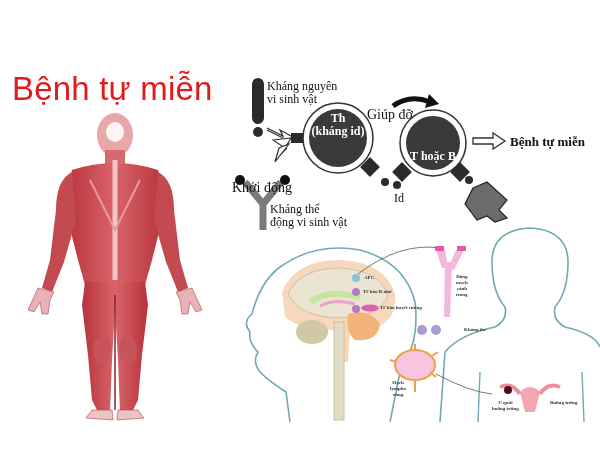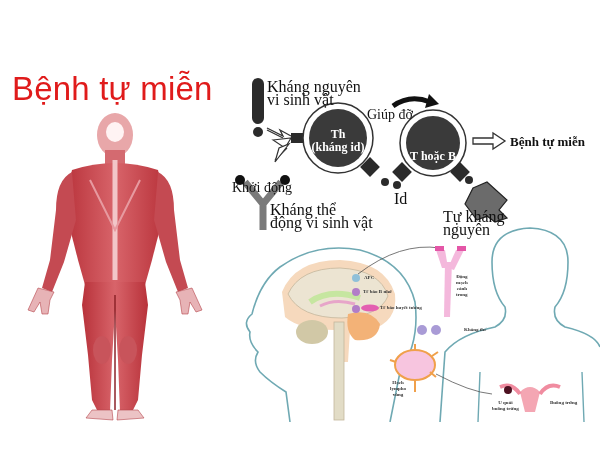--- a/index.html
+++ b/index.html
@@ -1,20 +1,20 @@
 <!DOCTYPE html>
 <html><head>
 <meta charset="utf-8">
 <style>
   html,body{margin:0;padding:0;background:#fff;}
   body{width:600px;height:471px;position:relative;overflow:hidden;font-family:"Liberation Sans",sans-serif;}
   .abs{position:absolute;}
   .title{left:12px;top:70px;font-size:33px;color:#e01b1b;font-family:"Liberation Sans",sans-serif;letter-spacing:0.2px;}
   .serif{font-family:"Liberation Serif",serif;color:#111;}
-  .lbl{font-size:16px;line-height:13px;}
+  .lbl{font-size:12px;line-height:13px;}
   .lbl-big{font-size:14px;margin-top:30px;}
   .bold{font-weight:bold;}
   .cell-text{color:#fff;font-weight:bold;font-size:12px;text-align:center;line-height:13px;font-family:"Liberation Serif",serif;}
   .tiny{font-size:5px;font-family:"Liberation Serif",serif;font-weight:bold;color:#333;line-height:6px;}
 </style>
 </head>
 <body>
 
 <div class="abs title">Bệnh tự miễn</div>
 
@@ -90,34 +90,30 @@
 
     <polygon points="248,118 262,112 282,130 274,140 282,148 270,152 262,146 252,150 240,134" fill="#6b6b6b" stroke="#222" stroke-width="1.2"></polygon>
   </svg>
 
   <div class="abs serif lbl" style="left:42px;top:10px">
     <div>Kháng nguyên</div>
     <div>vi sinh vật</div>
   </div>
   <div class="abs serif lbl-big" style="left:142px;top:7px">Giúp đỡ</div>
   <div class="abs serif lbl-big" style="left:7px;top:80px">Khởi động</div>
-  <div class="abs cell-text" style="left:85px;top:58px;width:56px">
+  <div class="abs cell-text" style="left:85px;top:42px;width:56px">
     <div>Th</div>
     <div>(kháng id)</div>
   </div>
   <div class="abs cell-text" style="left:180px;top:80px;width:56px">T hoặc B</div>
   <div class="abs serif bold" style="left:285px;top:64px;font-size:13px">Bệnh tự miễn</div>
   <div class="abs serif lbl" style="left:169px;top:122px">Id</div>
   <div class="abs serif lbl" style="left:45px;top:133px">
     <div>Kháng thể</div>
     <div>động vi sinh vật</div>
-  </div>
-  <div class="abs serif lbl" style="left:218px;top:140px">
-    <div>Tự kháng</div>
-    <div>nguyên</div>
   </div>
 </div>
 
 <div class="abs" style="left:230px;top:222px;width:370px;height:200px">
   <svg class="abs" style="left:0;top:0" width="370" height="200" viewBox="0 0 370 200">
 
     <path d="M60 200 L56 170 Q40 160 30 150 Q22 140 28 130 Q18 120 20 110 Q12 100 22 92 Q30 60 50 45 Q85 20 130 28 Q175 40 185 80 Q190 120 170 150 L160 200" fill="#fff" stroke="#6fa9b3" stroke-width="1.6"></path>
 
     <path d="M52 70 Q65 38 110 38 Q155 40 165 72 Q168 100 140 108 L120 108 L118 140 L108 140 L105 108 Q70 108 55 95 Z" fill="#f6d9bd"></path>
     <path d="M58 72 Q70 46 110 46 Q150 48 158 74 Q150 94 112 96 Q70 96 58 72 Z" fill="#ece4d2" stroke="#c4b69c" stroke-width="0.8"></path>

